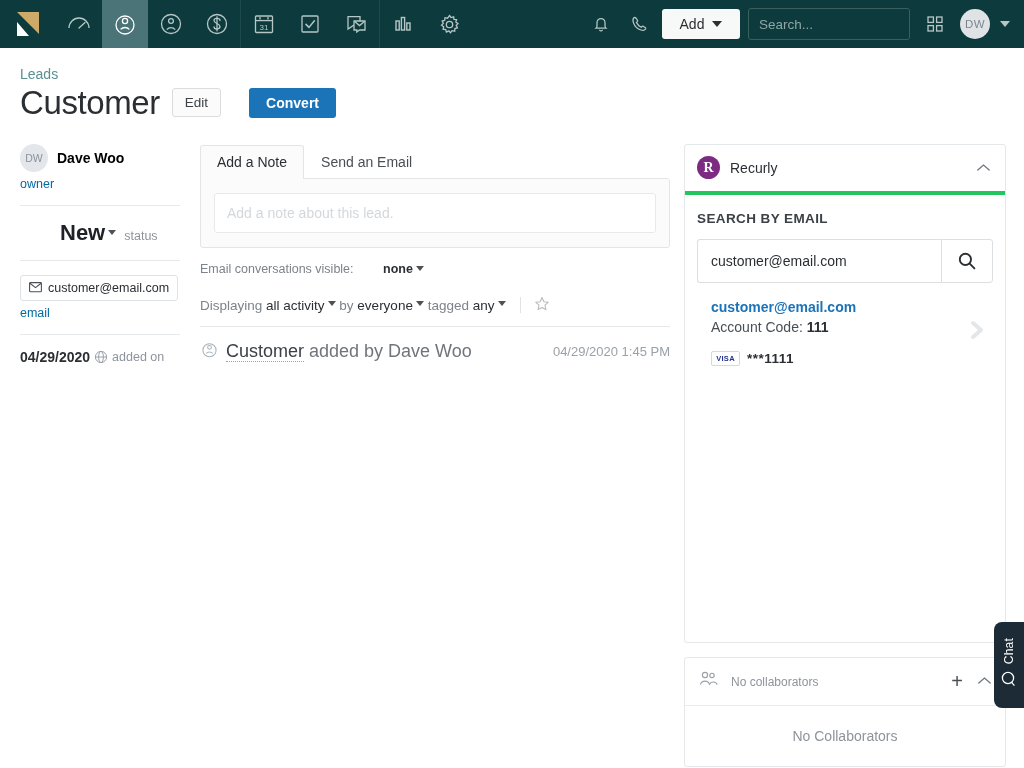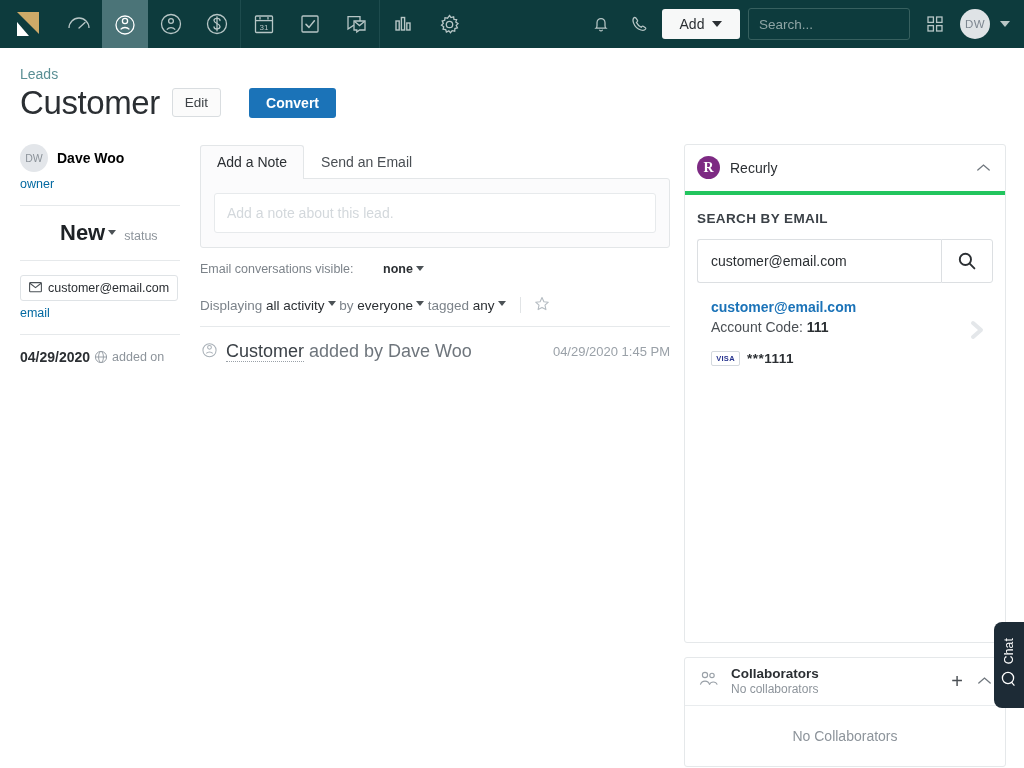--- a/index.html
+++ b/index.html
@@ -546,21 +546,20 @@
       <div class="collab-head">
         <span>
           <svg width="24" height="20" viewBox="0 0 24 20" fill="none" stroke="#9aa1a8" stroke-width="1.15">
             <circle cx="8" cy="6" r="2.6"></circle>
             <circle cx="15" cy="6.4" r="2.2"></circle>
             <path d="M3.4 15.6 A4.8 4.8 0 0 1 12.6 15.6"></path>
             <path d="M12.4 15.6 A4.2 4.2 0 0 1 20.2 15.6"></path>
           </svg>
         </span>
         <div class="collab-text">
-          <div class="collab-title">Collaborators</div>
           <div class="collab-sub">No collaborators</div>
         </div>
         <span class="plus-btn">+</span>
         <span class="chev">
           <svg width="15" height="10" viewBox="0 0 15 10" fill="none" stroke="#6f767d" stroke-width="1.3" stroke-linecap="round">
             <path d="M1.8 7 L7.5 2 L13.2 7"></path>
           </svg>
         </span>
       </div>
       <div class="collab-body">No Collaborators</div>

